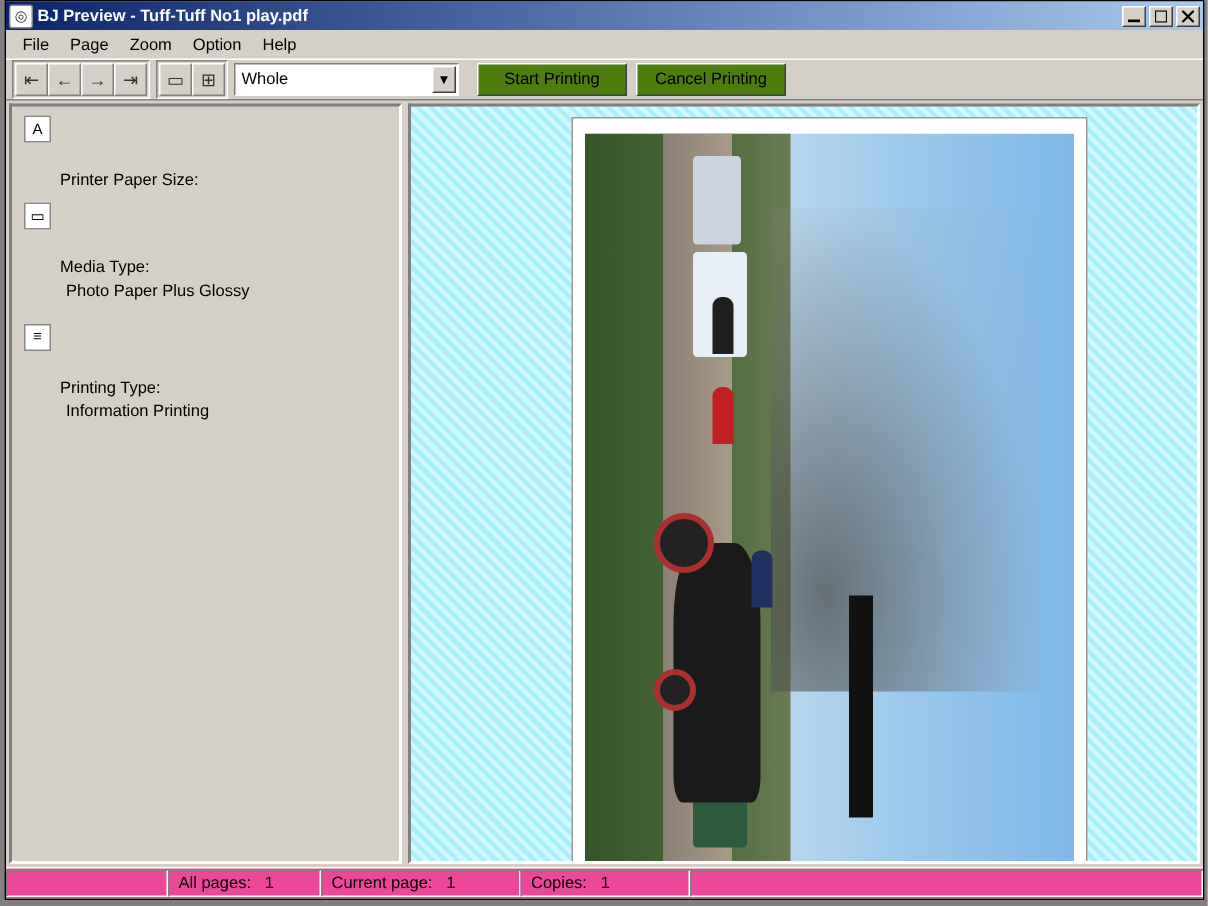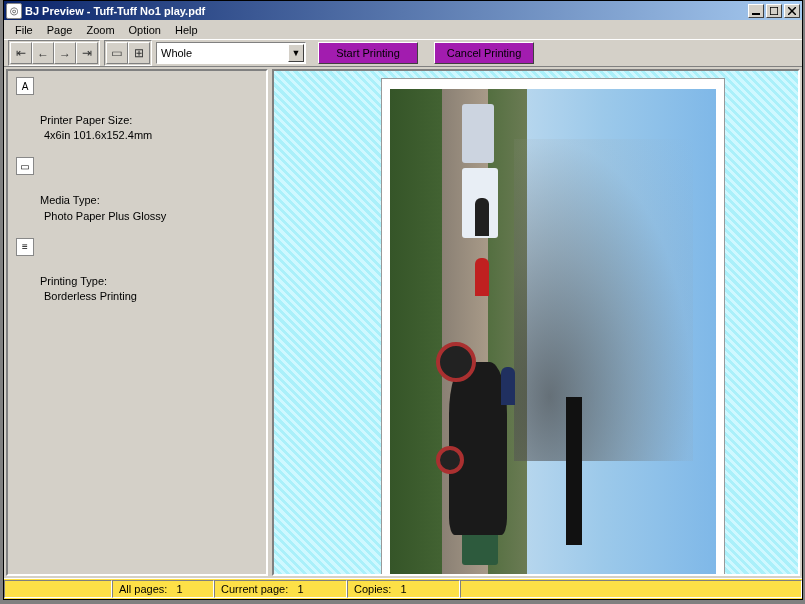--- a/index.html
+++ b/index.html
@@ -43,23 +43,23 @@
     display:flex;align-items:center;justify-content:center; font-size:12px; color:#333;
   }
   .zoom-select {
     width:150px; height:22px; background:#fff; border:1px solid; border-color:#808080 #fff #fff #808080;
     display:flex; align-items:center; padding:0 4px; margin-right:12px; position:relative;
   }
   .zoom-select .dd { position:absolute; right:1px; top:1px; width:16px; height:18px; background:#d4d0c8;
     border:1px solid; border-color:#fff #404040 #404040 #fff; display:flex;align-items:center;justify-content:center;font-size:9px;
   }
   .actbtn {
-    width:100px; height:22px; background:#a21caf;
+    width:100px; height:22px; background:#4d7c0f;
     border:1px solid; border-color:#fff #404040 #404040 #fff;
-    display:flex;align-items:center;justify-content:center; font-size:11px; margin-right:16px;
+    display:flex;align-items:center;justify-content:center; font-size:11px; margin-right:6px;
   }
   .body { flex:1; display:flex; min-height:0; }
   .sidebar {
     width:262px; background:#d4d0c8; border:2px solid; border-color:#808080 #fff #fff #808080;
     margin:2px; padding:0;
   }
   .sbhead { background:#d4d0c8; padding:3px 8px; border-bottom:1px solid #808080; }
   .sbitem { display:flex; padding:6px 8px 2px 8px; }
   .sbicon { width:18px; height:18px; border:1px solid #888; background:#fff; margin-right:6px; flex-shrink:0; display:flex;align-items:center;justify-content:center;font-size:10px; }
   .sblabel { line-height:1.3;margin-top:36px; }
@@ -85,21 +85,21 @@
     background:linear-gradient(to right,#8a8074,#a89a88);}
   .photo .smoke { position:absolute; left:38%; top:10%; width:55%; height:65%;
     background:radial-gradient(ellipse at 20% 80%,rgba(70,70,70,0.7),rgba(100,100,100,0.4) 40%,rgba(150,150,150,0.1) 70%,transparent);}
   .photo .loco { position:absolute; left:18%; top:55%; width:18%; height:35%;
     background:#1a1a1a; border-radius:30% 30% 10% 10%;}
   .photo .wheel { position:absolute; width:40px; height:40px; border:4px solid #aa3030; border-radius:50%; background:#222;}
   .photo .chimney { position:absolute; left:54%; top:62%; width:5%; height:30%; background:#111;}
   .photo .person { position:absolute; width:14px; height:38px; border-radius:6px 6px 0 0;}
   .photo .car { position:absolute; border-radius:3px;}
   .statusbar {
-    height:21px; background:#fde047; display:flex; align-items:center;
+    height:21px; background:#ec4899; display:flex; align-items:center;
     border-top:1px solid #fff;
   }
   .stcell { border:1px solid; border-color:#808080 #fff #fff #808080; height:18px; padding:2px 6px; display:flex;align-items:center; }
   .stgrip { width:108px; }
 </style>
 </head>
 <body>
 
 <div class="window">
   <div class="titlebar">
@@ -166,33 +166,32 @@
     <div class="actbtn">Cancel Printing</div>
   </div>
 
   <div class="body">
     <div class="sidebar">
 
       <div class="sbitem">
         <div class="sbicon">A</div>
         <div class="sblabel">Printer Paper Size:</div>
       </div>
-      <div class="sbvalue">4x6in 101.6x152.4mm</div>
 
       <div class="sbitem">
         <div class="sbicon">▭</div>
         <div class="sblabel">Media Type:</div>
       </div>
       <div class="sbvalue">Photo Paper Plus Glossy</div>
 
       <div class="sbitem">
         <div class="sbicon">≡</div>
         <div class="sblabel">Printing Type:</div>
       </div>
-      <div class="sbvalue">Borderless Printing</div>
+      <div class="sbvalue">Information Printing</div>
     </div>
 
     <div class="preview">
       <div class="page">
         <div class="photo">
           <div class="sky"></div>
           <div class="ground"></div>
           <div class="road"></div>
           <div class="car" style="left:22%;top:3%;width:10%;height:12%;background:#ccd4e0;"></div>
           <div class="car" style="left:22%;top:16%;width:11%;height:14%;background:#e8eef5;"></div>

